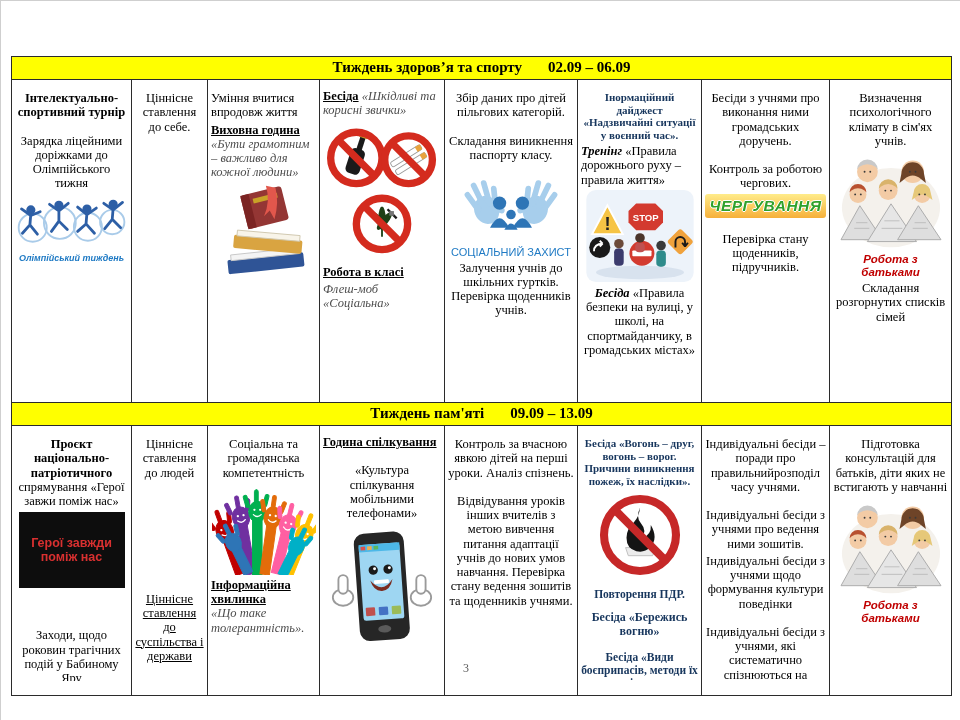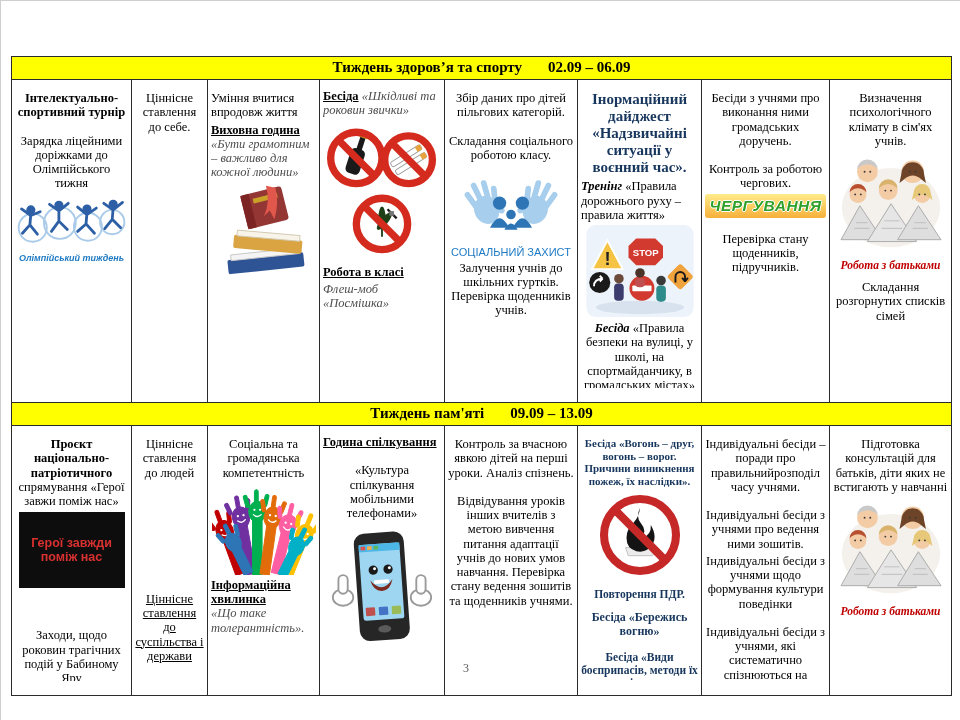--- a/index.html
+++ b/index.html
@@ -13,27 +13,27 @@
   .cellwrap{overflow:hidden;}
   tr.body1 .cellwrap{max-height:300px;}
   tr.body2 .cellwrap{max-height:247px;}
   p{margin:3px 0;}
   .c{text-align:center;}
   .b{font-weight:bold;}
   .i{font-style:italic;}
   .u{text-decoration:underline;}
   .gray-i{font-style:italic;color:#4d4d4d;}
   .navy{color:#17365D;}
-  .small{font-size:15px;}
+  .small{font-size:11px;}
   .sp-top{margin-top:14px;}
   figure{margin:2px auto;text-align:center;padding:0;}
   figcaption{margin-top:1px;}
   .cap-blue{color:#1F7AC4;font-weight:normal;font-family:"Liberation Sans",sans-serif;font-size:11px;}
   .cap-blue-it{color:#1F7AC4;font-weight:bold;font-style:italic;font-size:9px;font-family:"Liberation Sans",sans-serif;}
-  .cap-red{color:#C00000;font-weight:bold;font-style:italic;font-family:Liberation Serif, serif;font-size:11.5px;text-align:center;margin:8px 0;}
+  .cap-red{color:#C00000;font-weight:bold;font-style:italic;font-family:Liberation Sans, sans-serif;font-size:11.5px;text-align:center;margin:2px 0;}
   .banner-duty{height:24px;margin:2px 0;border-radius:3px;display:flex;align-items:center;justify-content:center;
       background:linear-gradient(#FFEC8A,#F6B03A);
       color:#2FA12B;font-family:"Liberation Sans",sans-serif;font-weight:800;font-style:italic;font-size:15.5px;letter-spacing:.5px;
       text-shadow:1px 0 #fff,-1px 0 #fff,0 1px #fff,0 -1px #fff;}
   .banner-heroes{width:102px;height:72px;margin:4px auto;background:#0d0d0d;display:flex;align-items:center;justify-content:center;
       color:#D93030;font-family:"Liberation Sans",sans-serif;font-weight:bold;font-size:12.5px;text-align:center;padding:2px;}
   .pgnum{position:absolute;left:462px;top:660px;color:#595959;font-size:12px;}
   .hdr-dates{margin-left:26px;}
   .mt-big{margin-top:112px;text-decoration:underline;}
   .mt-med{margin-top:40px;}
@@ -119,21 +119,21 @@
           <rect x="42" y="14" width="26" height="5" fill="#C9A227"></rect>
         </g>
         <path d="M52 4 q5 16 -2 32 l6 -6 l5 9 q5 -18 1 -33 z" fill="#E2574C"></path>
       </svg>
     </figure>
   </div>
           </td>
 
   <td>
             <div class="cellwrap">
-    <p style="margin-top:1px"><span class="b u">Бесіда</span> <span class="gray-i">«Шкідливі та роковин звички»</span></p>
+    <p style="margin-top:1px"><span class="b u">Бесіда</span> <span class="gray-i">«Шкідливі та корисні звички»</span></p>
     <figure>
       <svg viewBox="0 0 120 150" width="110" height="138">
         <g>
           <g transform="translate(32 40)">
             <g fill="#1a1a1a" transform="rotate(18)">
               <rect x="-8" y="-10" width="16" height="28" rx="5"></rect>
                         <rect x="-3" y="-24" width="6" height="15"></rect>
                         <rect x="-4.5" y="-27" width="9" height="4" fill="#C9A227"></rect>
             </g>
             <circle r="28" fill="none" stroke="#D42B1E" stroke-width="8"></circle>
@@ -160,28 +160,28 @@
                         <line x1="6" y1="-16" x2="16" y2="-6"></line>
                         <rect x="8" y="-14" width="5" height="5" fill="#777" stroke="none"></rect>
                       </g>
             <circle r="28" fill="none" stroke="#D42B1E" stroke-width="8"></circle>
             <line x1="-19" y1="-19" x2="19" y2="19" stroke="#D42B1E" stroke-width="8"></line>
           </g>
         </g>
       </svg>
     </figure>
     <p style="margin-top:6px"><span class="b u">Робота в класі</span></p>
-    <p class="gray-i" style="margin-top:0">Флеш-моб «Посмішка»</p>
+    <p class="gray-i" style="margin-top:0">Флеш-моб «Соціальна»</p>
   </div>
           </td>
 
   <td>
             <div class="cellwrap">
     <p class="c">Збір даних про дітей пільгових категорій.</p>
-    <p class="c sp-top">Складання соціального роботою класу.</p>
+    <p class="c sp-top">Складання виникнення паспорту класу.</p>
     <figure>
       <svg viewBox="0 0 120 84" width="116" height="80">
         <g fill="#A7CEEC">
           <g transform="translate(30 36) rotate(-22)">
             <ellipse cx="0" cy="12" rx="13" ry="15"></ellipse>
             <rect x="-13" y="-16" width="6" height="26" rx="3" transform="rotate(-14)"></rect>
             <rect x="-5" y="-20" width="6" height="30" rx="3" transform="rotate(-4)"></rect>
             <rect x="3" y="-19" width="6" height="29" rx="3" transform="rotate(6)"></rect>
             <rect x="10" y="-13" width="6" height="24" rx="3" transform="rotate(16)"></rect>
             <rect x="12" y="2" width="14" height="6" rx="3" transform="rotate(40)"></rect>

